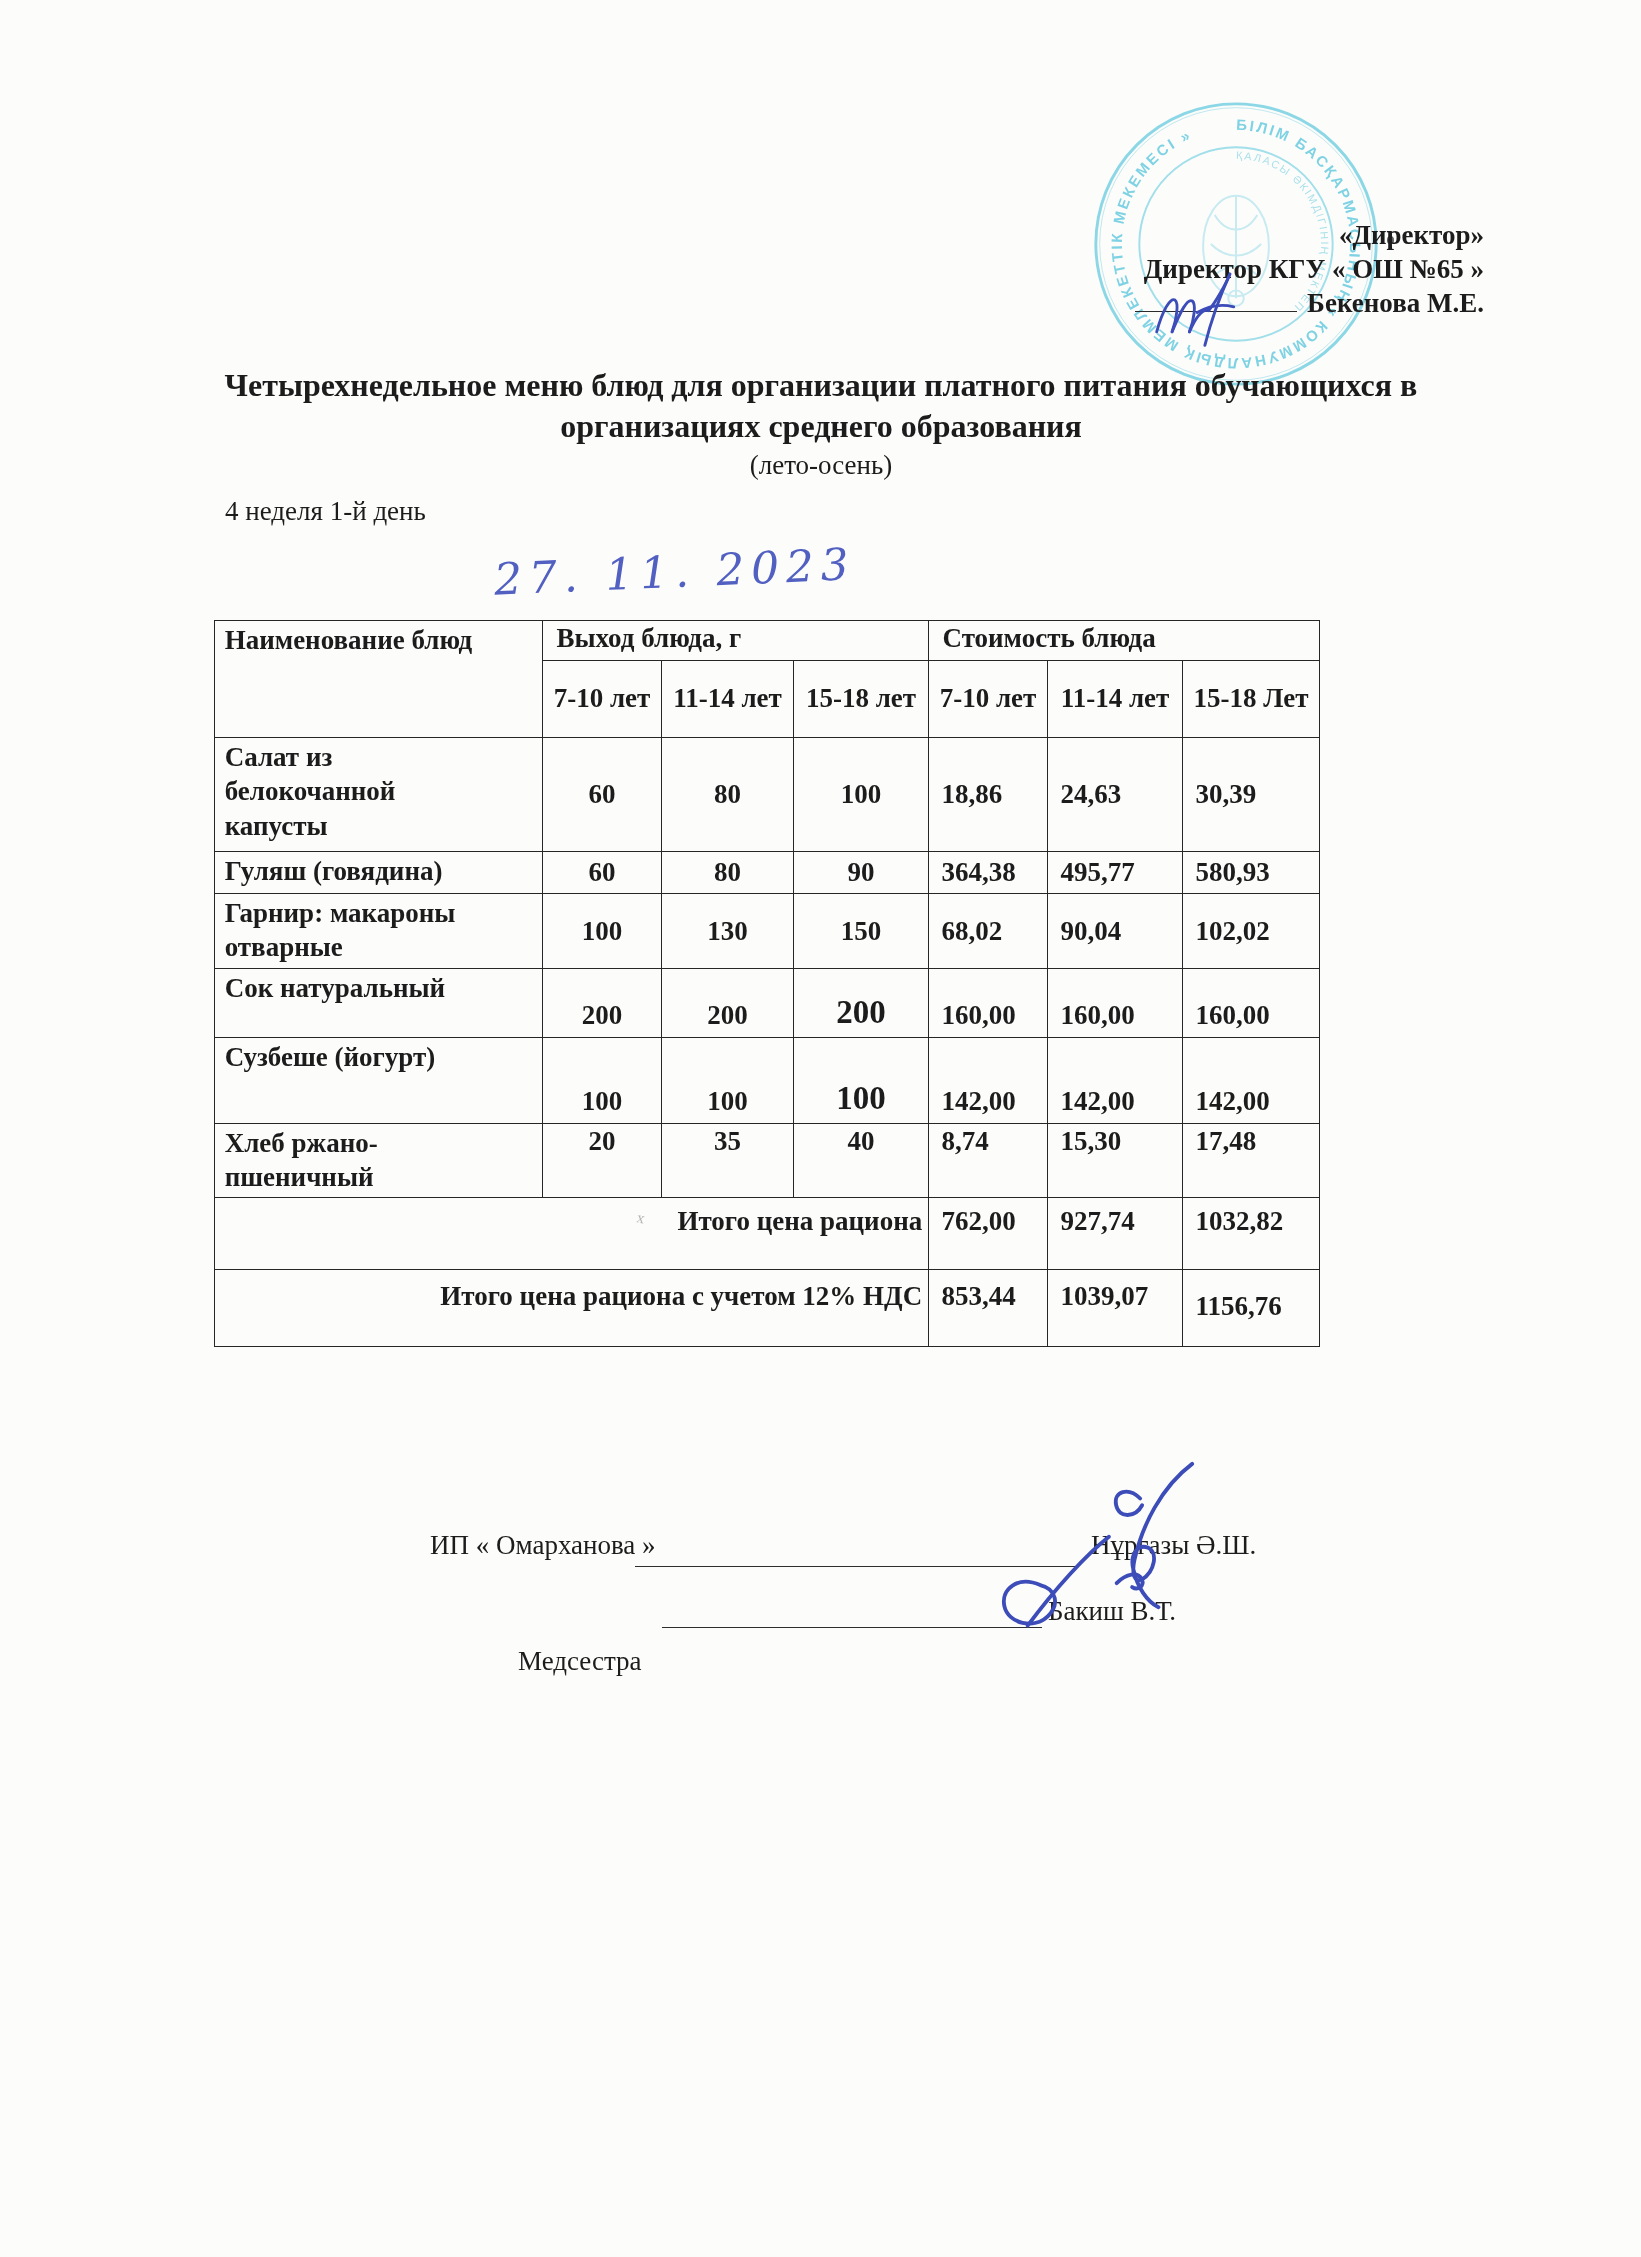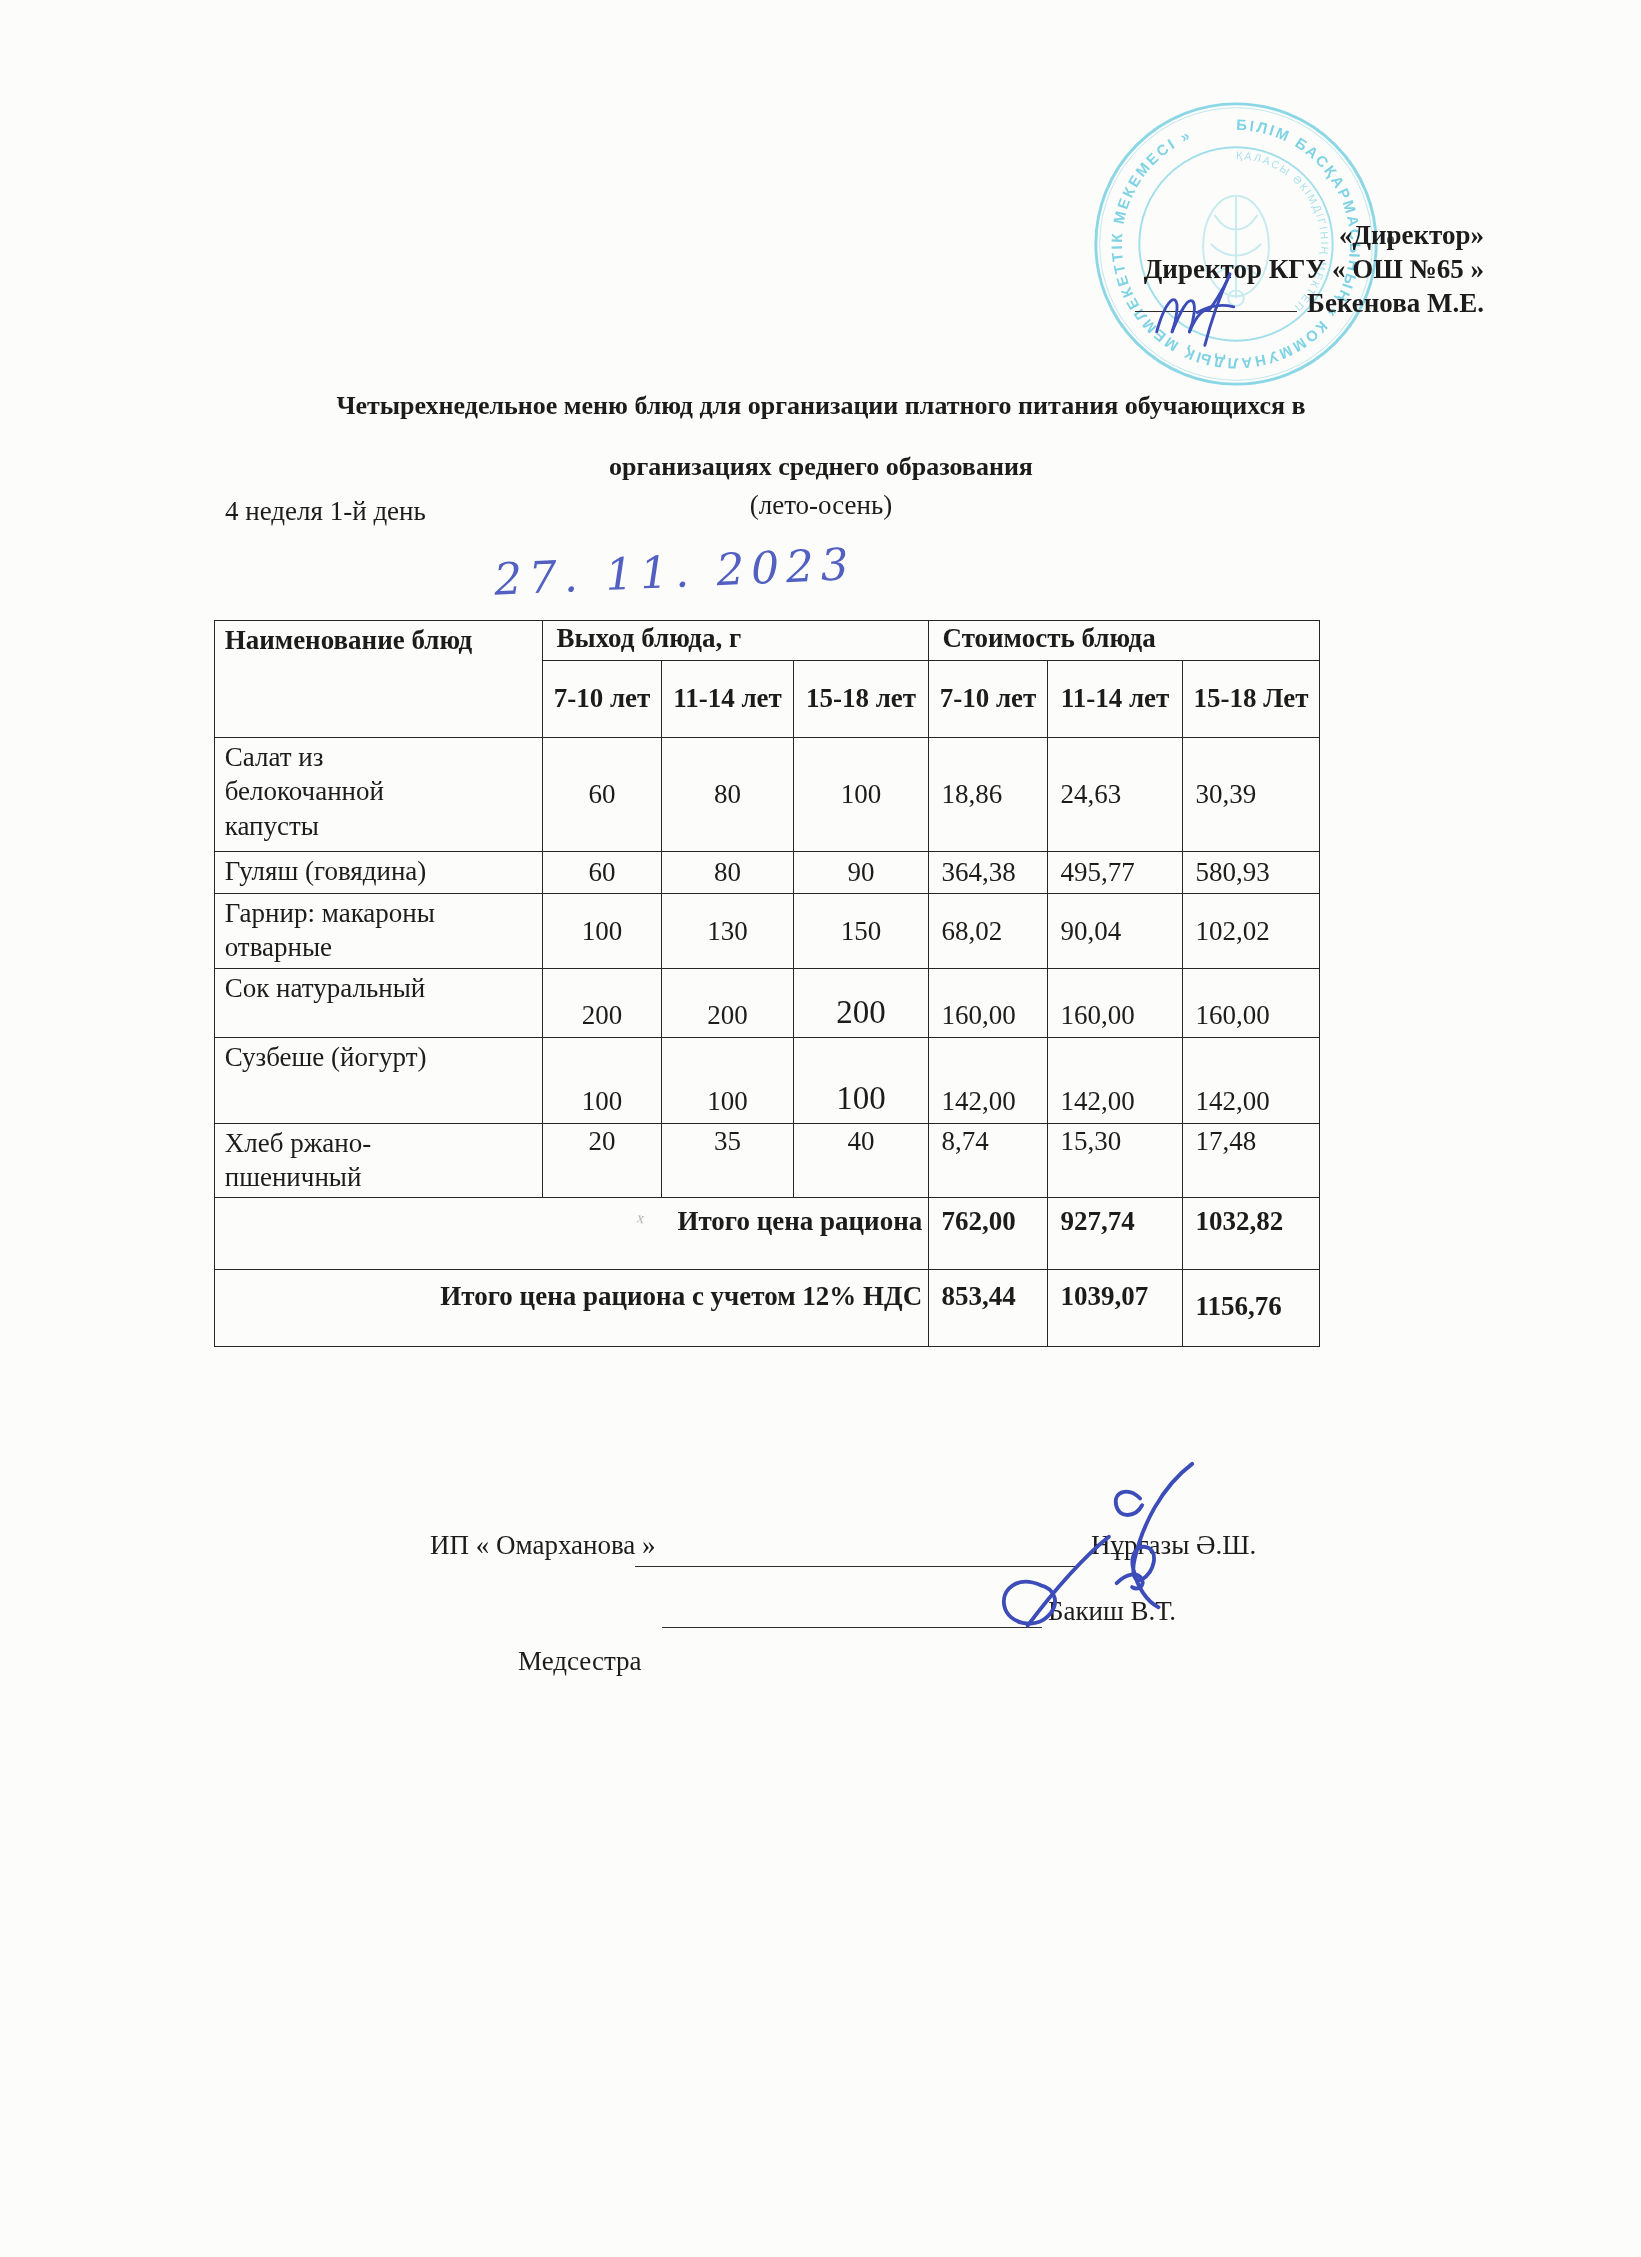--- a/index.html
+++ b/index.html
@@ -13,33 +13,33 @@
   
   #approval{right:157px;top:218px;text-align:right;z-index:3;
             font-weight:bold;font-size:27px;line-height:34px;white-space:nowrap;}
   .appr-sig-row{position:relative;}
   .appr-line{display:inline-block;width:162px;border-bottom:1.9px solid #2b2b2b;
              height:25px;margin-right:9.7px;}
   #appr-ink{left:1149px;top:268px;width:130px;height:92px;z-index:4;}
 
   
   #title{left:145px;top:365px;width:1352px;text-align:center;z-index:2;}
-  .title-b{font-weight:bold;font-size:26px;line-height:41px;margin-top:20px;}
+  .title-b{font-weight:bold;font-size:32px;line-height:41px;}
   .title-r{font-size:27px;line-height:37px;}
   #week{left:225px;top:496px;font-size:27px;z-index:2;}
 
   
   #hdate{left:494px;top:546px;z-index:4;color:#4353bd;
          font-style:italic;font-size:44px;letter-spacing:6.8px;
          transform:rotate(-2.5deg);font-family:"DejaVu Serif", serif;opacity:.92;}
 
   
   #menu{left:214px;top:620px;z-index:2;}
   table{border-collapse:collapse;table-layout:fixed;width:1106px;background:transparent;}
-  td,th{border:1.9px solid #262626;font-size:27px;font-weight:normal;
+  td,th{border:1.9px solid #262626;font-size:27px;font-weight:bold;
         padding:1.9px 5.8px;box-sizing:border-box;overflow:hidden;}
   th{font-weight:bold;}
   .hdr-name{text-align:left;vertical-align:top;padding-left:9.7px;padding-top:3.9px;margin-left:48px;}
   .hdr-sec{text-align:left;vertical-align:top;padding-left:13.5px;}
   .hdr-age{text-align:center;vertical-align:middle;line-height:1.3;}
   .dish{text-align:left;vertical-align:top;padding-left:9.7px;line-height:1.28;}
   .dish span{display:inline-block;max-width:246px;}
   .out{text-align:center;}
   .cost{text-align:left;padding-left:12.6px;}
   .va-mid{vertical-align:middle;}

